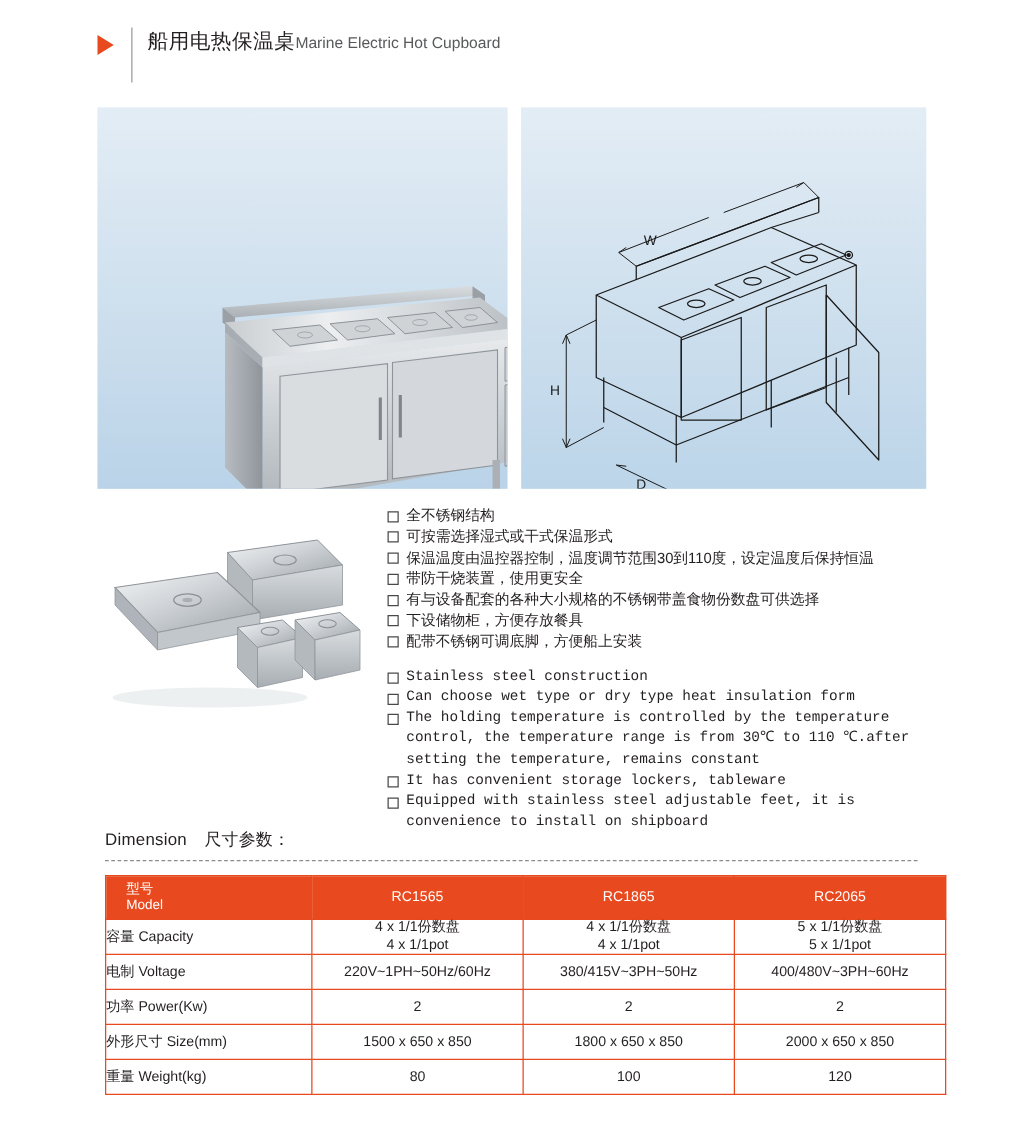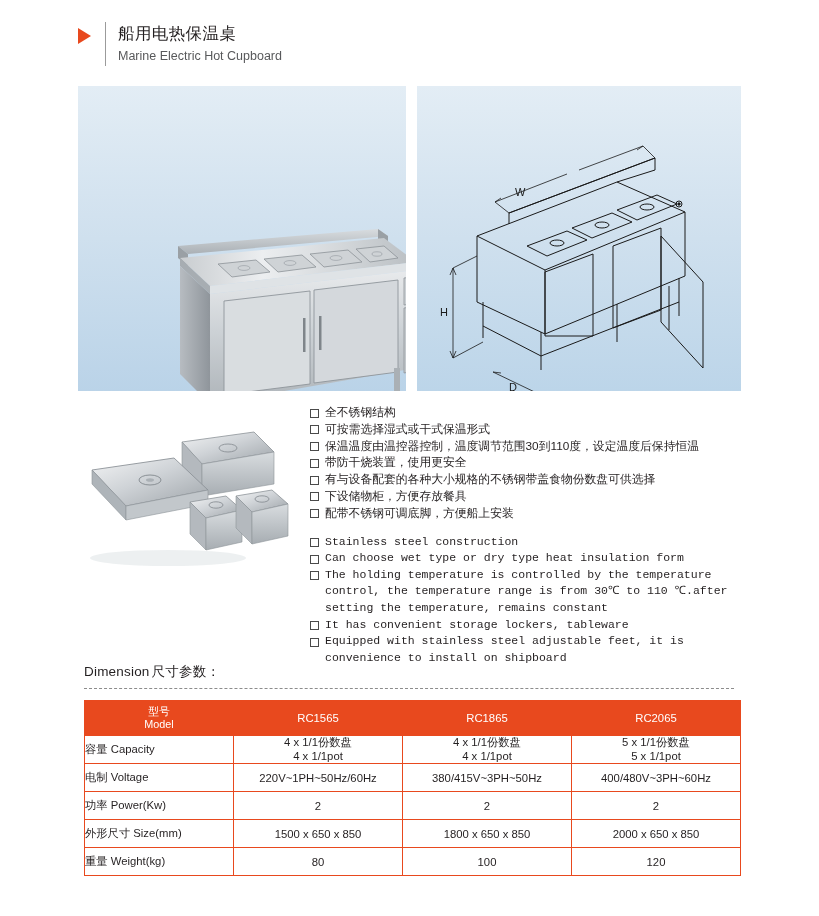--- a/index.html
+++ b/index.html
@@ -33,21 +33,20 @@
     margin-top: 6px;
   }
   .header .vrule {
     width: 1px;
     background: #9b9b9b;
     height: 44px;
     margin: 0 12px 0 14px;
   }
   .header .titles {
     display: flex;
-    flex-direction: column;
     justify-content: center;
   }
   .title-cn {
     font-size: 16.5px;
     line-height: 22px;
     color: #231f20;
     font-weight: normal;
     letter-spacing: 0.4px;
   }
   .title-en {
@@ -119,21 +118,21 @@
 
   
   .dim-head {
     position: absolute;
     left: 84px;
     top: 663px;
     font-size: 13.5px;
     color: #231f20;
     letter-spacing: .2px;
   }
-  .dim-head .cn { margin-left: 2px; }
+  .dim-head .cn { margin-left: 14px; }
   .dashed {
     position: absolute;
     left: 84px;
     top: 688px;
     width: 650px;
     border-top: 1px dashed #8c8c8c;
   }
 
   
   .spec-table {
@@ -153,22 +152,22 @@
     color: #231f20;
     font-weight: normal;
   }
   .spec-table thead td {
     background: #e8491e;
     color: #ffffff;
     height: 34px;
     border-color: #e8491e;
   }
   .spec-table thead td.model-cell {
-    text-align: center;
-    padding-left: 0;
+    text-align: left;
+    padding-left: 16px;
     line-height: 13.5px;
     font-size: 10.8px;
   }
   .spec-table tbody td.label {
     text-align: left;
     height: 27px;
     font-size: 11.3px;
   }
   .spec-table tbody td { height: 27px; }
   .two-line { line-height: 13.6px; }

